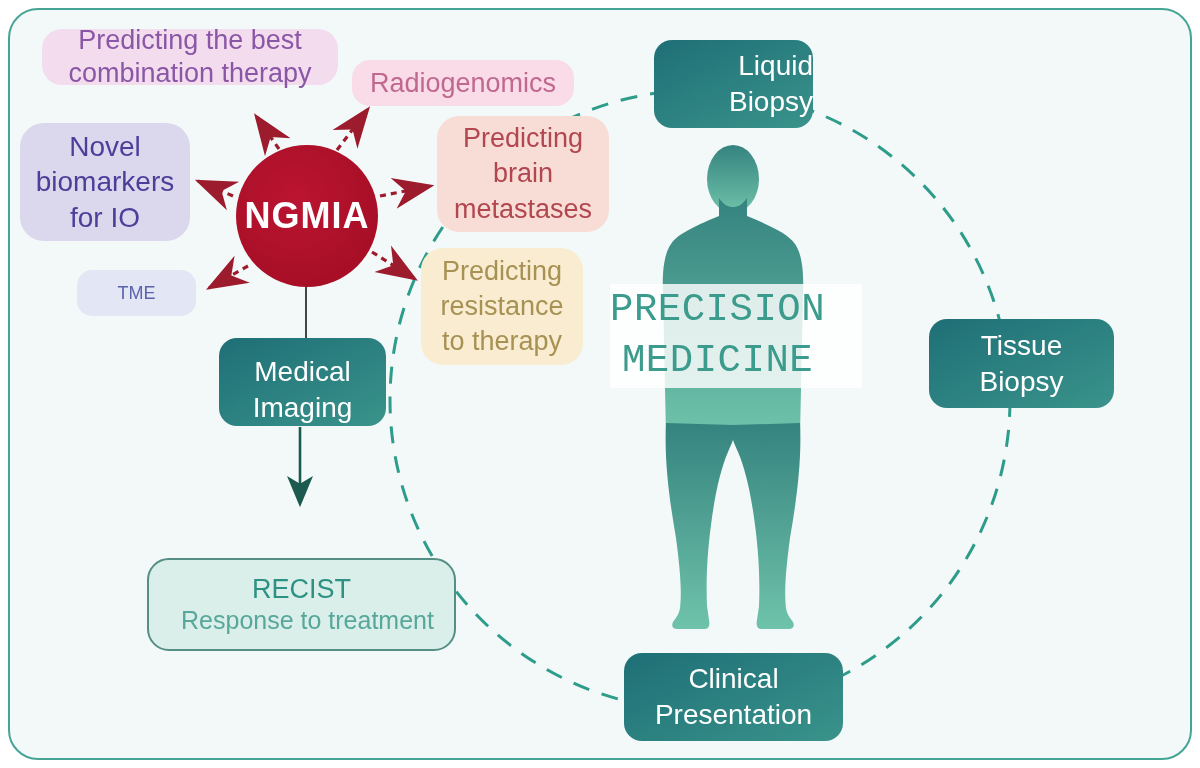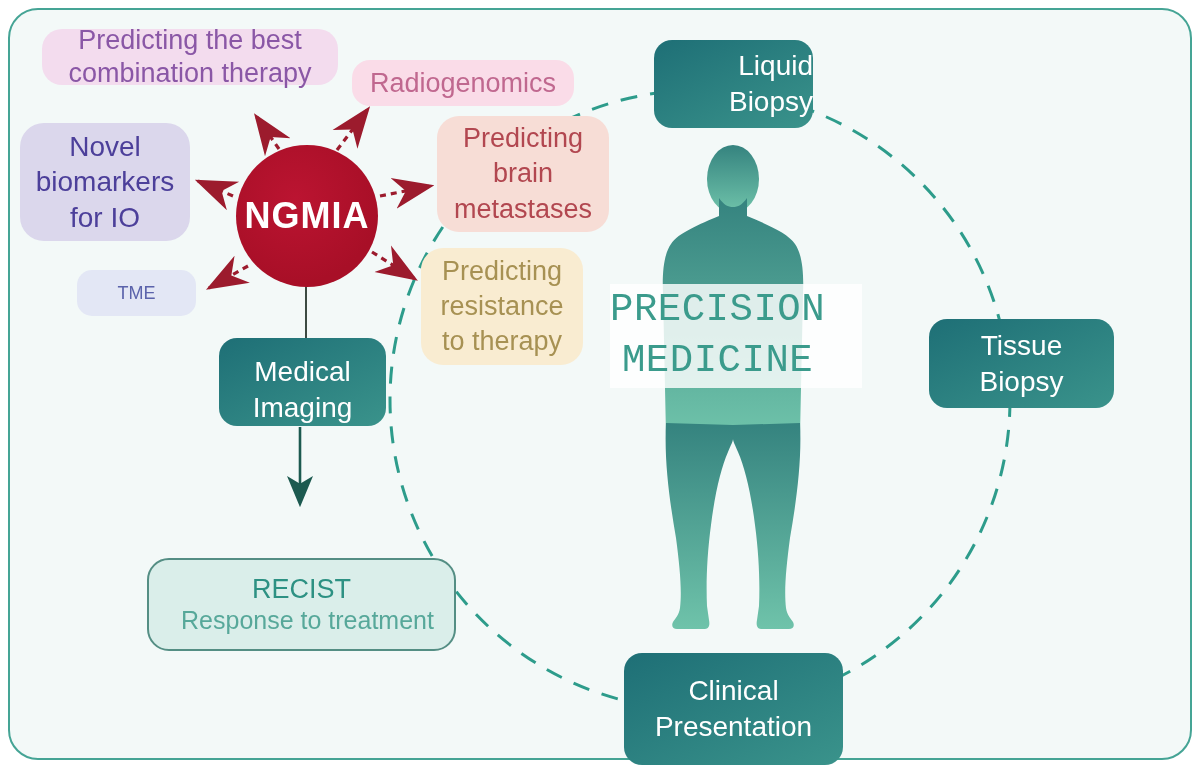--- a/index.html
+++ b/index.html
@@ -46,21 +46,21 @@
   
   #n-hub{left:236px;top:145px;width:142px;height:142px;border-radius:50%;
     background:radial-gradient(circle at 42% 38%, var(--hub-red-light), var(--hub-red) 70%);
     color:#ffffff;font-size:36px;font-weight:bold;letter-spacing:1px;}
   
   .tealbox{background:linear-gradient(155deg,var(--teal-box-dark),var(--teal-box-light));
     color:#ffffff;border-radius:18px;font-size:28px;line-height:1.28;}
   #n-medical{left:219px;top:338px;width:167px;height:88px;align-items:flex-end;}
   #n-liquid{left:654px;top:40px;width:159px;height:88px;text-align:right;}
   #n-tissue{left:929px;top:319px;width:185px;height:89px;}
-  #n-clinical{left:624px;top:653px;width:219px;height:112px;}
+  #n-clinical{left:624px;top:653px;width:219px;height:88px;}
   
   #n-recist{left:147px;top:513px;width:309px;height:93px;border-radius:22px;
     background:var(--recist-bg);border:2px solid var(--recist-border);
     flex-direction:column;margin-top:45px;}
   #n-recist .title{color:var(--recist-title);font-size:27px;font-weight:500;line-height:1.15;}
   #n-recist .sub{color:var(--recist-sub);font-size:25px;line-height:1.2;padding-left:12px;}
   
   .band{position:absolute;left:610px;top:284px;width:252px;height:104px;
     background:rgba(255,255,255,0.82);display:flex;align-items:center;justify-content:flex-start;font-family:Liberation Mono, monospace;}
   .band .ptxt{color:var(--precision-text);font-size:39px;line-height:1.3;font-weight:500;

